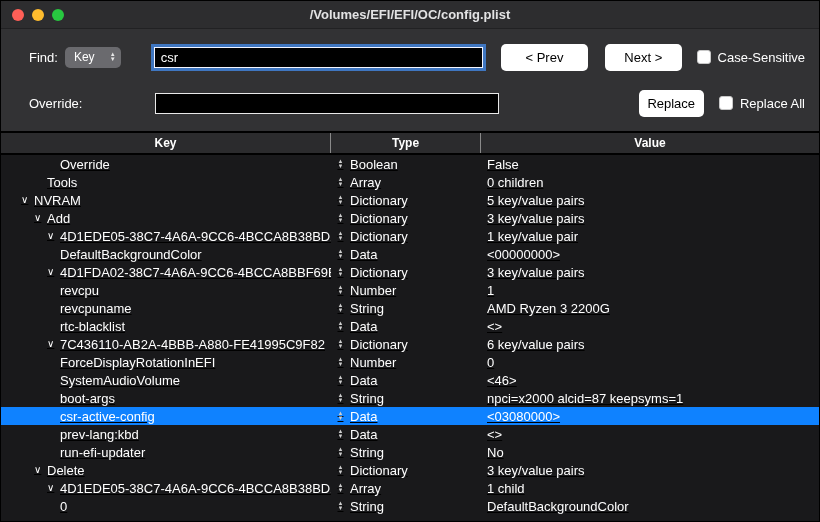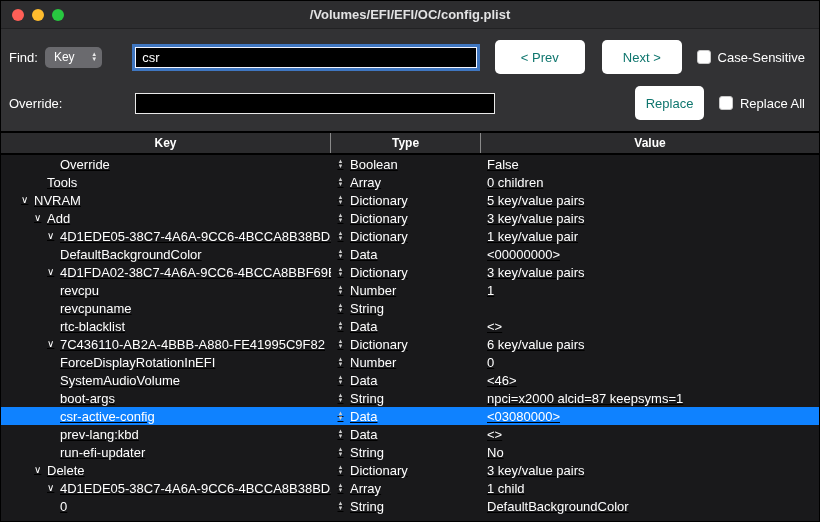--- a/index.html
+++ b/index.html
@@ -14,38 +14,38 @@
               display:flex; align-items:center; justify-content:center;
               border-bottom:1px solid #212123; }
   .lights { position:absolute; left:11px; top:8px; display:flex; gap:8px; }
   .light { width:12px; height:12px; border-radius:50%; display:inline-block; cursor:default; }
   .light.red { background:var(--close,#ff5f57); }
   .light.yellow { background:var(--minimize,#febc2e); }
   .light.green { background:var(--zoom,#28c840); }
   .title { color:#e3e3e4; font-size:13px; font-weight:bold; }
 
   
-  .findbar { flex:0 0 102px; padding:16px 14px 0 8px; background:#323234; }
+  .findbar { flex:0 0 102px; padding:16px 14px 0 28px; background:#323234; }
   .frow { display:flex; align-items:center; height:24px; }
   .frow.second { margin-top:22px; }
   .flabel { color:#ffffff; font-size:13px; }
   .popup { margin-left:7px; width:62px; height:21px; background:#6a6a6e; border-radius:5px;
            display:flex; align-items:center; justify-content:space-between;
            padding:0 5px 0 9px; color:#fff; font-size:12px; cursor:default; }
   .updown { display:inline-flex; flex-direction:column; align-items:center;
             justify-content:center; color:#e8e8e8; }
   .updown i { font-style:normal; font-size:6px; line-height:5px; }
   .textinput { width:376px; height:21px; background:#000; border:1px solid #e9e9e9;
                color:#fff; font-size:13px; padding:0 6px;
                font-family:"Liberation Sans", sans-serif; }
   .textinput.focused { box-shadow:0 0 0 3px var(--focus_ring,#3f76c0); border-color:#f4f6ff; }
   #find-input { margin-left:33px; }
   #replace-input { margin-left:73px; }
-  .btn { background:var(--button_bg,#ffffff); color:#0f766e; border:none; border-radius:5px;
-         height:34px; font-size:13px; font-family:"Liberation Sans",sans-serif; cursor:default; }
+  .btn { background:var(--button_bg,#ffffff); color:#000000; border:none; border-radius:5px;
+         height:27px; font-size:13px; font-family:"Liberation Sans",sans-serif; cursor:default; }
   .btn.prev { margin-left:18px; width:100px; }
   .btn.next { margin-left:17px; width:88px; }
   .btn.replace { margin-left:140px; width:72px; }
   .checkbox { margin-left:15px; width:14px; height:14px; background:#fff;
               border:1px solid #c8c8c8; border-radius:3px; flex:0 0 14px; cursor:default; }
   .chk-label { color:#fff; font-size:13px; margin-left:7px; white-space:nowrap;text-align:center; }
 
   
   .table { flex:1; display:flex; flex-direction:column; background:#1a1a1c;
            border-top:2px solid #000; min-height:0; }
@@ -229,20 +229,21 @@
 
       <span class="ktext">revcpuname</span>
     </div>
     <div class="cell col-type typecell">
       <span class="updown">
               <i>▲</i>
               <i>▼</i>
             </span>
       <span class="ttext">String</span>
     </div>
+    <div class="cell col-value valuecell vtext">AMD Ryzen 3 2200G</div>
   </div>
         <div class="row">
     <div class="cell col-key keycell" style="padding-left: 59px;">
 
       <span class="ktext">rtc-blacklist</span>
     </div>
     <div class="cell col-type typecell">
       <span class="updown">
               <i>▲</i>
               <i>▼</i>

